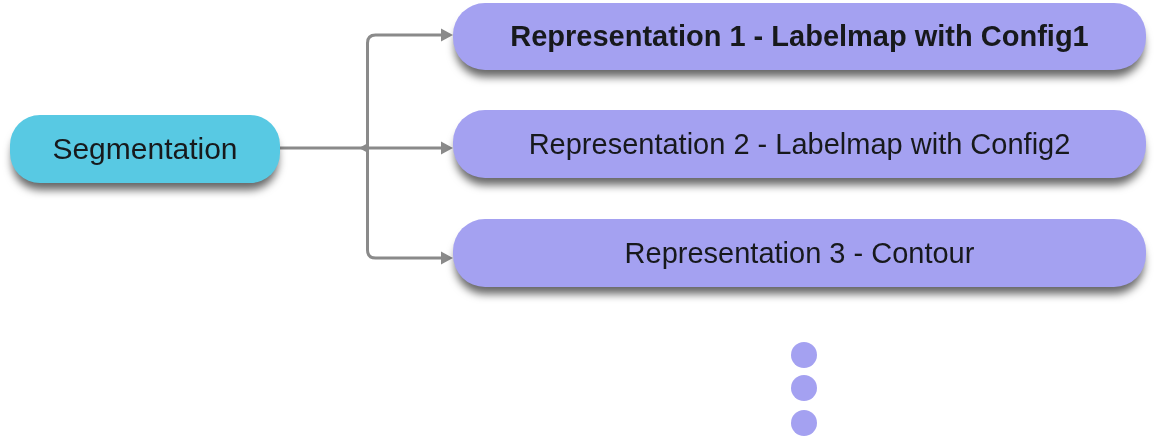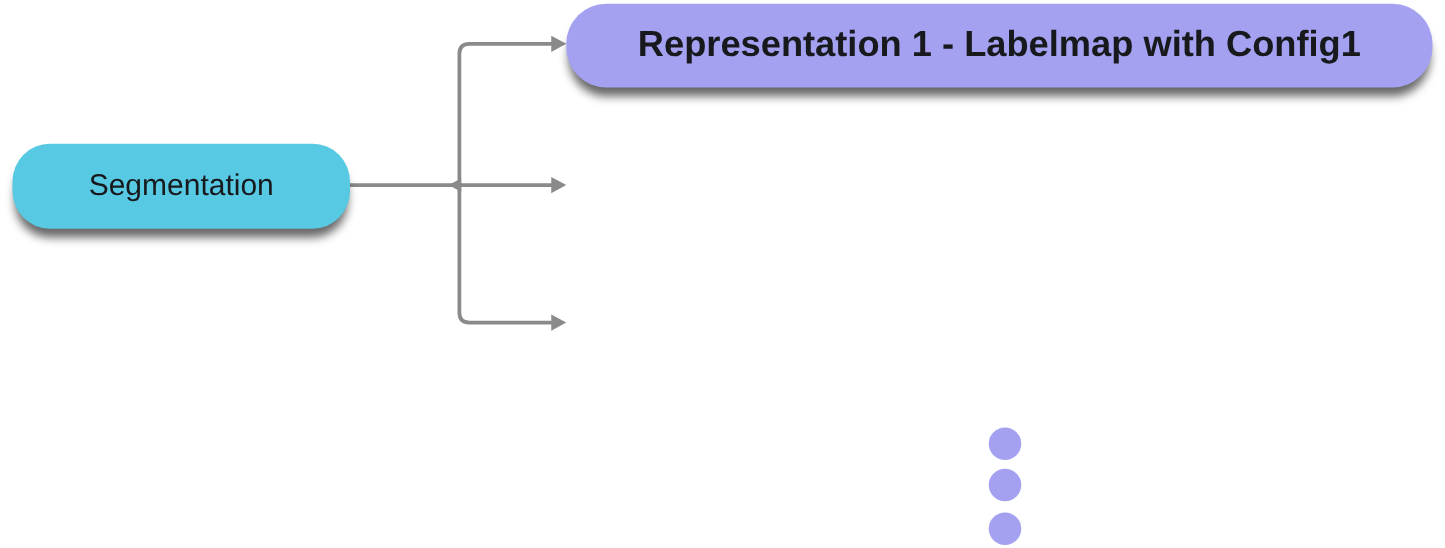--- a/index.html
+++ b/index.html
@@ -25,21 +25,21 @@
     box-sizing: border-box;
     white-space: nowrap;
   }
   .node-source {
     left: 10px;
     top: 115px;
     width: 270px;
     height: 68px;
     border-radius: 30px;
     background: var(--source-fill, #58c9e3);
-    font-size: 24px;
+    font-size: 30px;
     font-weight: 500;
   }
   .node-rep {
     left: 453px;
     width: 693px;
     height: 68px;
     border-radius: 32px;
     background: var(--representation-fill, #a4a1f1);
     font-size: 29px;
     font-weight: 400;
@@ -91,19 +91,25 @@
   </svg>
 
   <div class="node node-source">
     <span>Segmentation</span>
   </div>
 
   <div class="node node-rep node-rep1">
     <span>Representation 1 - Labelmap with Config1</span>
   </div>
 
+  <div class="node node-rep node-rep2">
+    <span>Representation 2 - Labelmap with Config2</span>
+  </div>
 
+  <div class="node node-rep node-rep3">
+    <span>Representation 3 - Contour</span>
+  </div>
 
   <div class="ellipsis-dot dot-1"></div>
   <div class="ellipsis-dot dot-2"></div>
   <div class="ellipsis-dot dot-3"></div>
 
 </div>
 
 </body></html>

